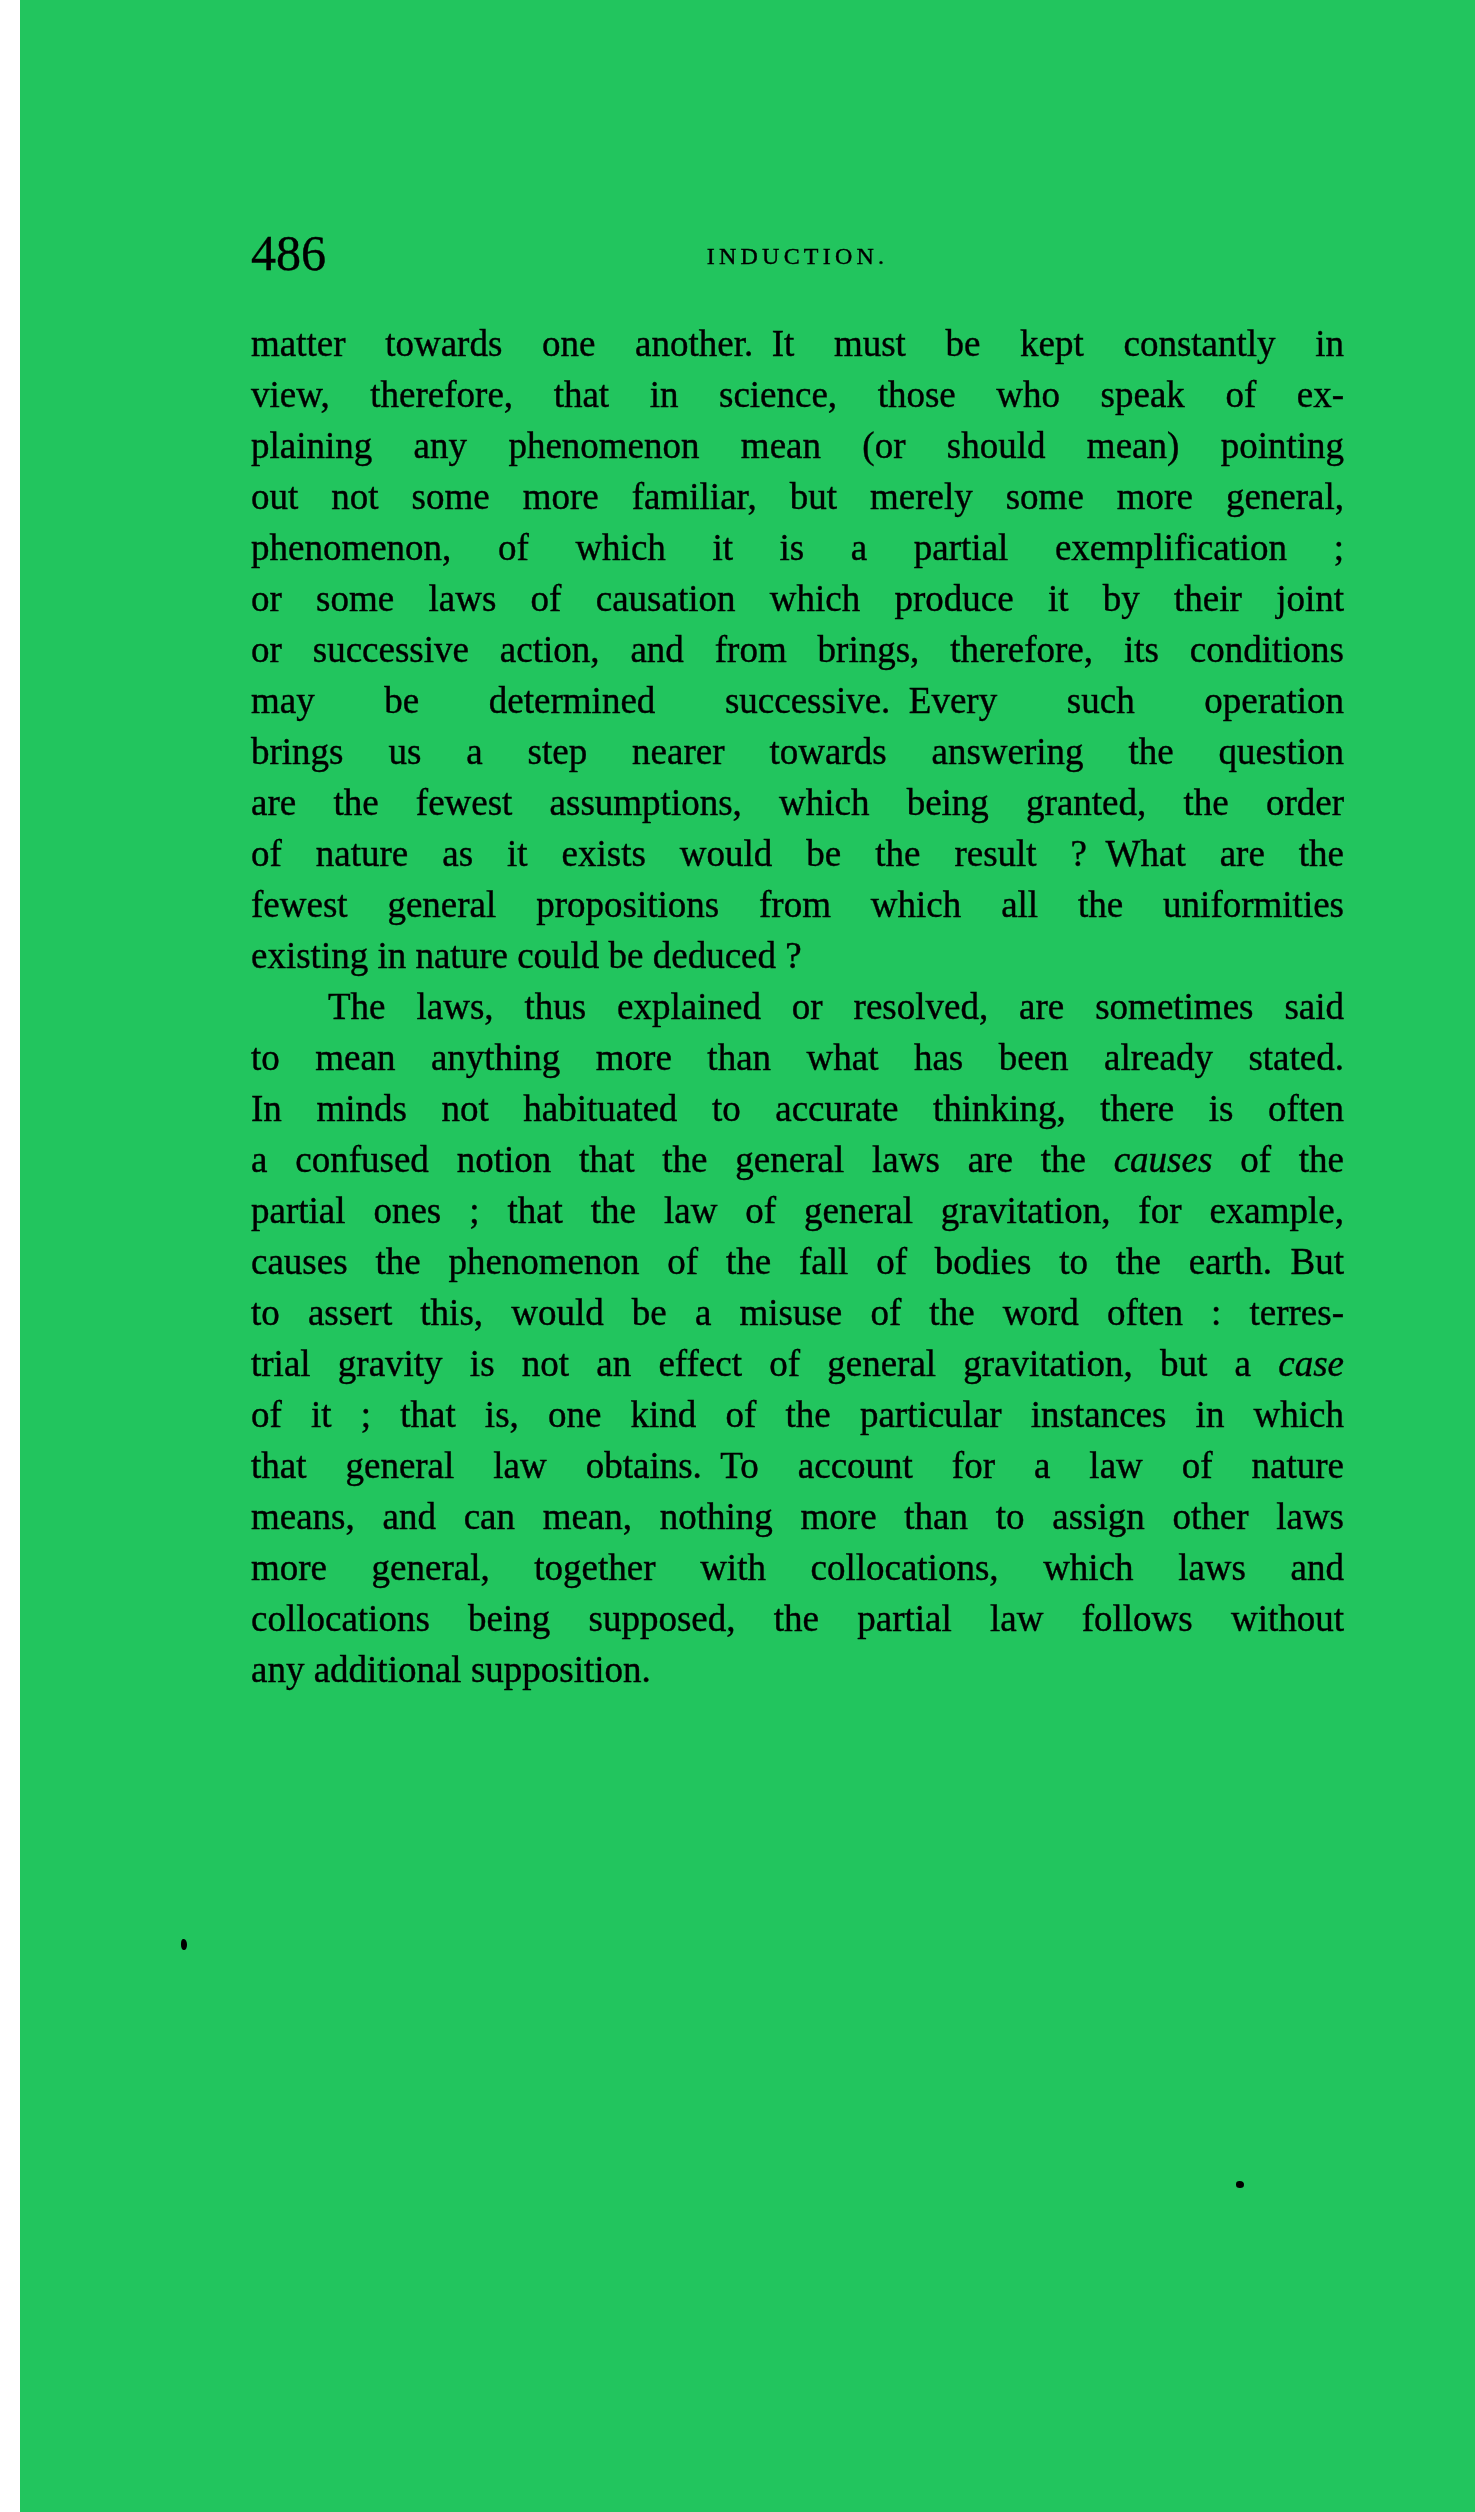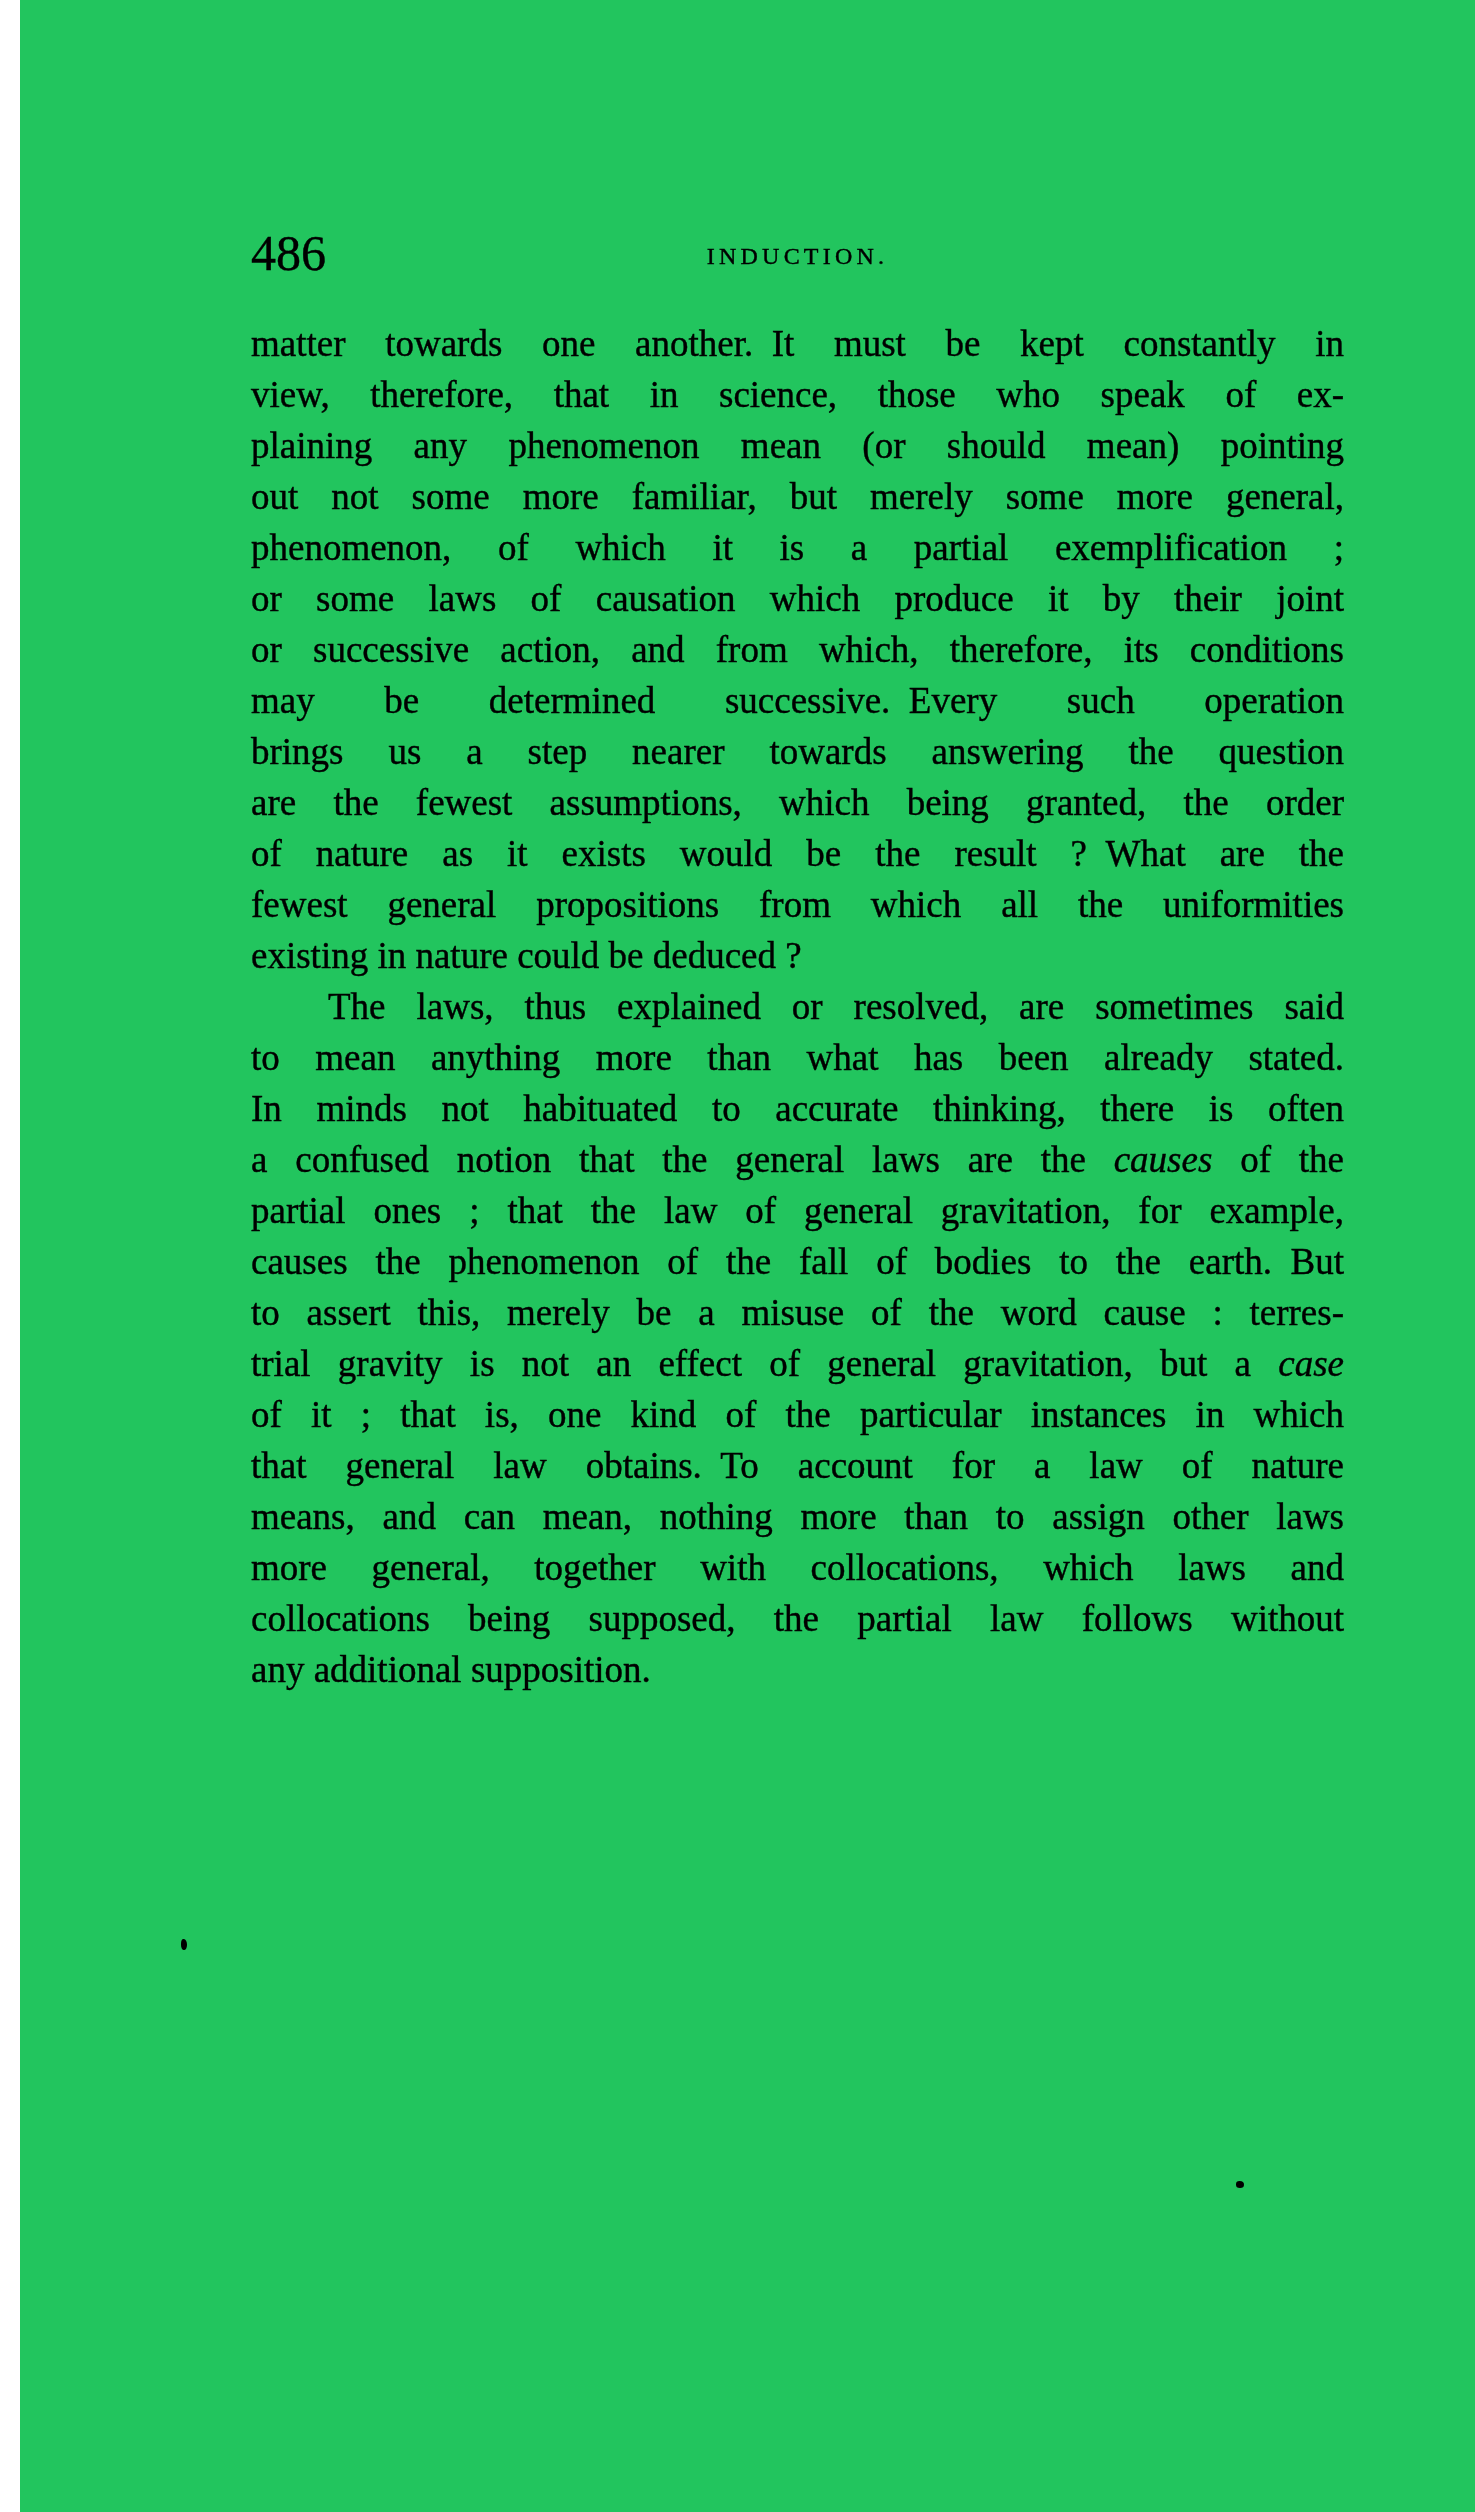--- a/index.html
+++ b/index.html
@@ -66,34 +66,34 @@
 <div class="page" style="background: #22c55e; color: rgb(0, 0, 0); margin-left: 20px;">
   <span class="folio">486</span>
   <span class="running-title">INDUCTION.</span>
   <main class="text-block">
       <div class="line"><span>matter towards one another. It must be kept constantly in</span></div>
       <div class="line"><span>view, therefore, that in science, those who speak of ex-</span></div>
       <div class="line"><span>plaining any phenomenon mean (or should mean) pointing</span></div>
       <div class="line"><span>out not some more familiar, but merely some more general,</span></div>
       <div class="line"><span>phenomenon, of which it is a partial exemplification ;</span></div>
       <div class="line"><span>or some laws of causation which produce it by their joint</span></div>
-      <div class="line"><span>or successive action, and from which, therefore, its conditions</span></div>
+      <div class="line"><span>or successive action, and from brings, therefore, its conditions</span></div>
       <div class="line"><span>may be determined successive. Every such operation</span></div>
       <div class="line"><span>brings us a step nearer towards answering the question</span></div>
       <div class="line"><span>are the fewest assumptions, which being granted, the order</span></div>
       <div class="line"><span>of nature as it exists would be the result ? What are the</span></div>
       <div class="line"><span>fewest general propositions from which all the uniformities</span></div>
       <div class="line last"><span>existing in nature could be deduced ?</span></div>
       <div class="line indent"><span>The laws, thus explained or resolved, are sometimes said</span></div>
       <div class="line"><span>to mean anything more than what has been already stated.</span></div>
       <div class="line"><span>In minds not habituated to accurate thinking, there is often</span></div>
       <div class="line"><span>a confused notion that the general laws are the </span><span class="italic">causes</span><span> of the</span></div>
       <div class="line"><span>partial ones ; that the law of general gravitation, for example,</span></div>
       <div class="line"><span>causes the phenomenon of the fall of bodies to the earth. But</span></div>
-      <div class="line"><span>to assert this, merely be a misuse of the word cause : terres-</span></div>
+      <div class="line"><span>to assert this, would be a misuse of the word often : terres-</span></div>
       <div class="line"><span>trial gravity is not an effect of general gravitation, but a </span><span class="italic">case</span></div>
       <div class="line"><span>of it ; that is, one kind of the particular instances in which</span></div>
       <div class="line"><span>that general law obtains. To account for a law of nature</span></div>
       <div class="line"><span>means, and can mean, nothing more than to assign other laws</span></div>
       <div class="line"><span>more general, together with collocations, which laws and</span></div>
       <div class="line"><span>collocations being supposed, the partial law follows without</span></div>
       <div class="line last"><span>any additional supposition.</span></div>
     </main>
 <div class="speck" style="left: 161px; top: 1939px; width: 6px; height: 11.3px; background: rgb(0, 0, 0);"></div>
     <div class="speck" style="left: 1216px; top: 2181px; width: 7.7px; height: 6.6px; background: rgb(0, 0, 0);"></div>

